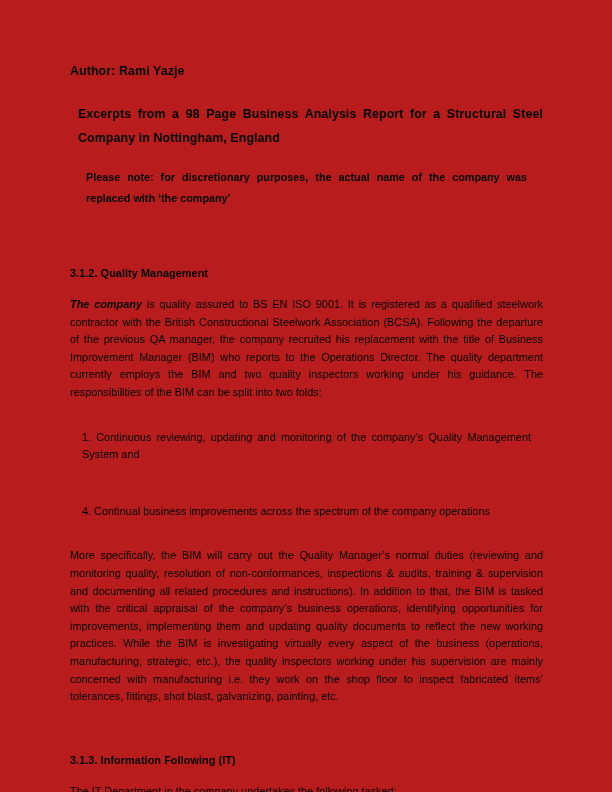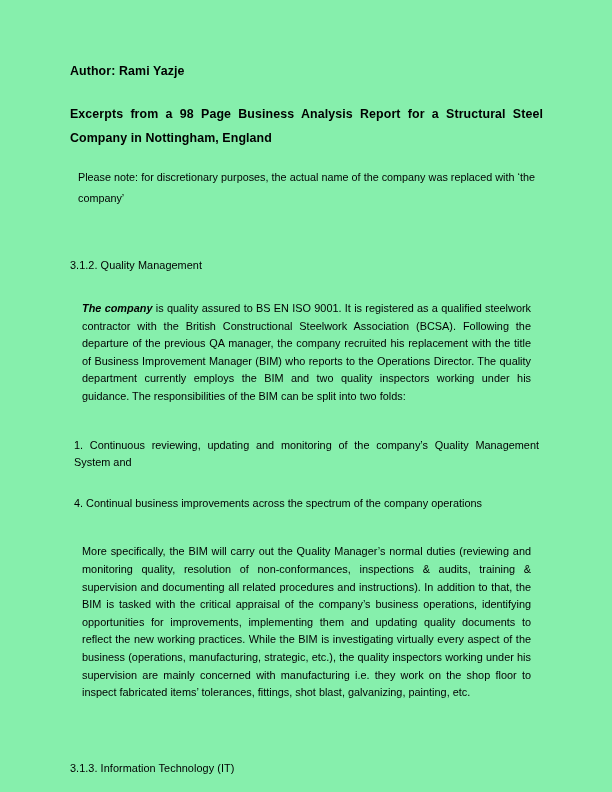--- a/index.html
+++ b/index.html
@@ -4,21 +4,21 @@
 <style>
   html, body {
     margin: 0;
     padding: 0;
     background: #ffffff;
   }
   .page {
     position: relative;
     width: 612px;
     height: 792px;
-    background: #86efac;
+    background: #b91c1c;
     overflow: hidden;
     font-family: "Liberation Sans", sans-serif;
     color: #000000;
     -webkit-font-smoothing: antialiased;
   }
   .content {
     position: absolute;
     left: 70px;
     top: 62px;
     width: 473px;
@@ -31,54 +31,55 @@
     margin: 0 0 22px 0;
     letter-spacing: 0.1px;
   }
 
   .doc-title {
     font-size: 12.4px;
     font-weight: bold;
     line-height: 24px;
     text-align: justify;
     text-align-last: left;
-    margin: 0 0 17px 0;
+    margin: 0 0 17px 8px;
     letter-spacing: 0.1px;
   }
 
   .note {
     font-size: 10.8px;
     line-height: 21px;
     text-align: justify;
     text-align-last: left;
-    margin: 8px;
+    margin: 16px;
+    font-weight: bold;
   }
 
   .section-heading {
     font-size: 10.9px;
-    font-weight: normal;
+    font-weight: bold;
     line-height: 17px;
     margin: 0;
     letter-spacing: 0.05px;
   }
 
   .para {
     font-size: 10.9px;
     line-height: 17.6px;
     text-align: justify;
     text-align-last: left;
-    margin: 12px;
+    margin: 0;
   }
 
   .list-item {
     font-size: 10.9px;
     line-height: 17.6px;
     text-align: justify;
     text-align-last: left;
-    margin: 4px;
+    margin: 12px;
   }
 
   .bi { font-weight: bold; font-style: italic; }
 
   
   .gap-heading-top   { height: 40px; }
   .gap-heading-body  { height: 14px; }
   .gap-para          { height: 15px; }
   .gap-section       { height: 46px; }
   .gap-sub           { height: 14px; }
@@ -110,21 +111,21 @@
     <div class="gap-para"></div>
 
     <p class="list-item">4.  Continual business improvements across the spectrum of the company operations</p>
 
     <div class="gap-para"></div>
 
     <p class="para">More specifically, the BIM will carry out the Quality Manager’s normal duties (reviewing and monitoring quality, resolution of non-conformances, inspections &amp; audits, training &amp; supervision and documenting all related procedures and instructions). In addition to that, the BIM is tasked with the critical appraisal of the company’s business operations, identifying opportunities for improvements, implementing them and updating quality documents to reflect the new working practices. While the BIM is investigating virtually every aspect of the business (operations, manufacturing, strategic, etc.), the quality inspectors working under his supervision are mainly concerned with manufacturing i.e. they work on the shop floor to inspect fabricated items’ tolerances, fittings, shot blast, galvanizing, painting, etc.</p>
 
     <div class="gap-section"></div>
 
-    <h2 class="section-heading">3.1.3. Information Technology (IT)</h2>
+    <h2 class="section-heading">3.1.3. Information Following (IT)</h2>
 
     <div class="gap-sub"></div>
 
     <p class="para">The IT Department in the company undertakes the following tasked:</p>
 
     <div class="gap-para"></div>
 
 
     <div class="gap-para"></div>
 

